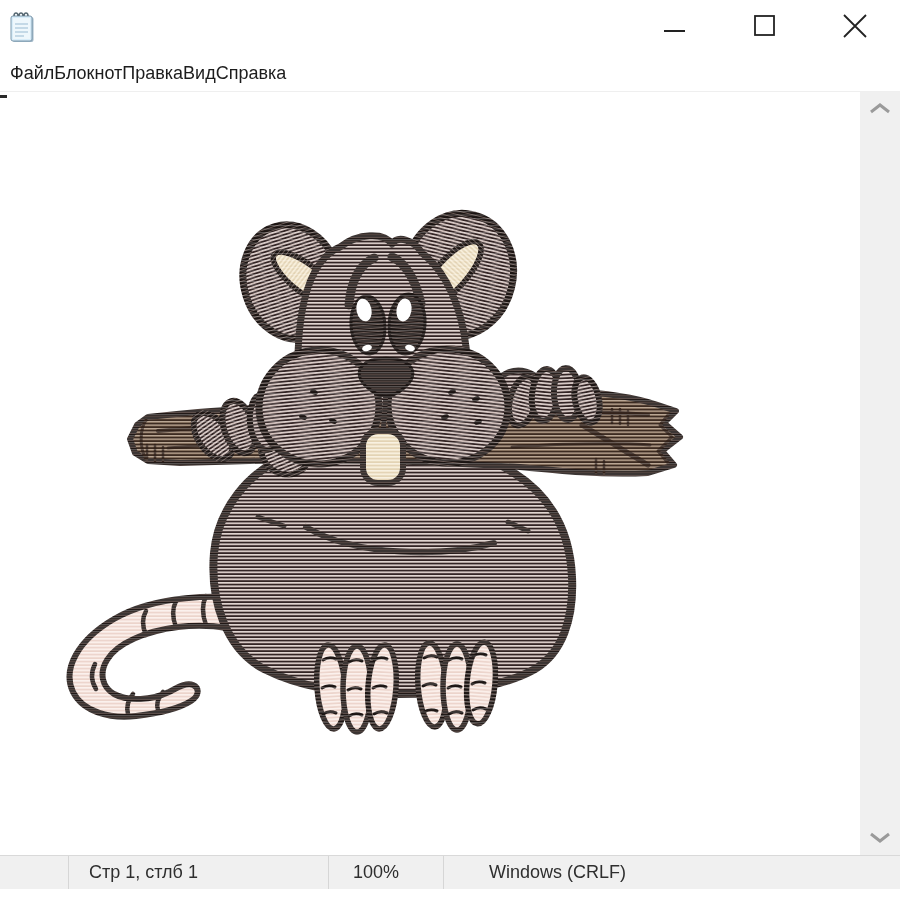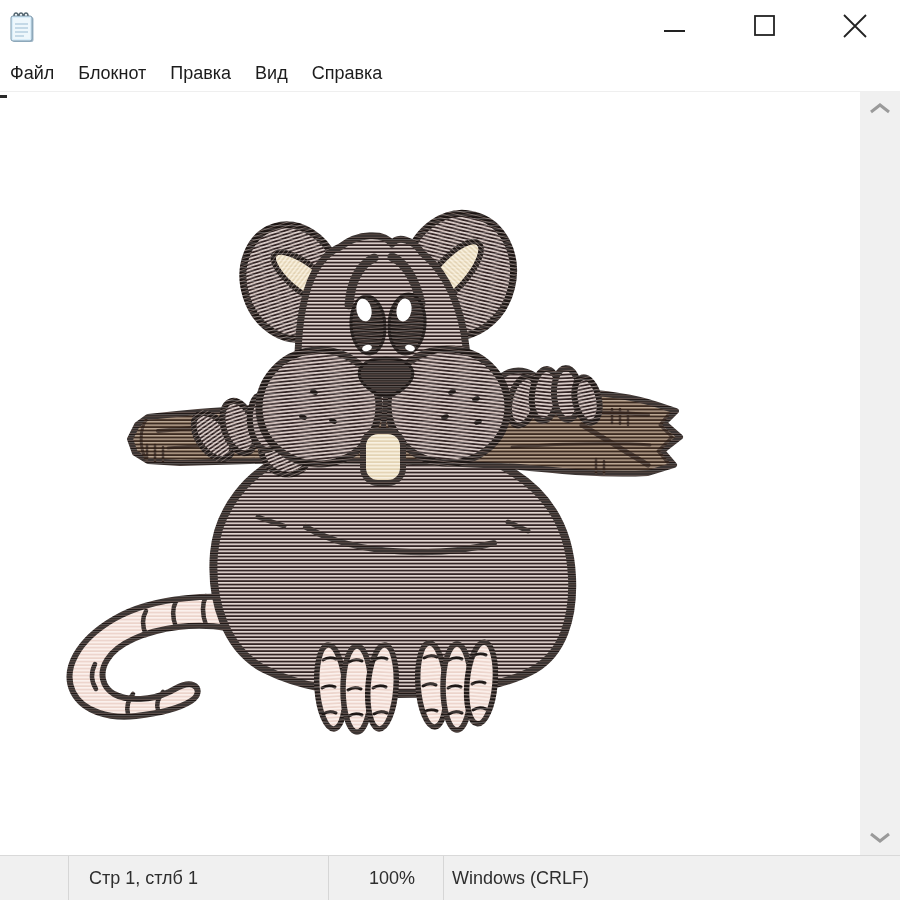--- a/index.html
+++ b/index.html
@@ -5,37 +5,37 @@
   html,body{margin:0;padding:0;width:900px;height:900px;overflow:hidden;background:#fff;
     font-family:"Liberation Sans","DejaVu Sans",sans-serif;}
   .window{position:absolute;inset:0;width:900px;height:900px;background:#fff;}
   
   .titlebar{position:absolute;top:0;left:0;width:900px;height:55px;background:#fff;display:flex;align-items:center;}
   .app-icon{margin-left:8px;width:30px;height:33px;flex:0 0 auto;}
   .title{margin-left:9px;font-size:20px;color:#191919;white-space:nowrap;}
   .controls{position:absolute;right:0;top:0;height:55px;display:flex;}
   .ctrl{width:90px;height:55px;display:flex;align-items:center;justify-content:center;cursor:default;}
   
-  .menubar{position:absolute;top:55px;left:0;width:900px;height:36px;background:#fff;display:flex;align-items:center;padding-left:10px;gap:24px;box-sizing:border-box;}
+  .menubar{position:absolute;top:55px;left:0;width:900px;height:36px;background:#fff;display:flex;align-items:center;padding-left:10px;box-sizing:border-box;}
   .menu-item{font-size:18px;color:#1c1c1c;}
   
   .editor{position:absolute;top:91px;left:0;width:900px;height:764px;background:#fff;border-top:1px solid #efefef;box-sizing:border-box;}
   .caret{position:absolute;left:0;top:3px;width:7px;height:3px;background:#2a2a2a;}
   .art{position:absolute;left:0;top:0;}
   .scrollbar{position:absolute;right:0;top:0;width:40px;height:763px;background:#f0f0f0;}
   .sb-btn{position:absolute;left:0;width:40px;height:30px;display:flex;align-items:center;justify-content:center;}
   .sb-btn.up{top:2px;}
   .sb-btn.down{bottom:2px;}
   
-  .statusbar{position:absolute;top:855px;left:0;width:900px;height:45px;background:#f0f0f0;border-top:1px solid #d9d9d9;display:flex;box-sizing:border-box;font-size:18px;color:#2e2e2e;}
+  .statusbar{position:absolute;top:855px;left:0;width:900px;height:34px;background:#f0f0f0;border-top:1px solid #d9d9d9;display:flex;box-sizing:border-box;font-size:18px;color:#2e2e2e;}
   .cell{display:flex;align-items:center;box-sizing:border-box;height:100%;}
   .cell.c0{width:68px;}
   .cell.c1{width:260px;border-left:1px solid #d6d6d6;padding-left:20px;}
-  .cell.c2{width:115px;border-left:1px solid #d6d6d6;padding-left:12px;justify-content:center;}
-  .cell.c3{width:220px;border-left:1px solid #d6d6d6;padding-left:8px;}
+  .cell.c2{width:115px;border-left:1px solid #d6d6d6;padding-left:24px;}
+  .cell.c3{width:220px;border-left:1px solid #d6d6d6;padding-left:8px;justify-content:center;}
   .cell.c4{flex:1;border-left:1px solid #d6d6d6;padding-left:20px;position:relative;}
   .grip{position:absolute;right:2px;bottom:3px;}
 </style>
 </head>
 <body>
 
 <div class="window">
 
   <div class="titlebar">
     <span class="app-icon">

